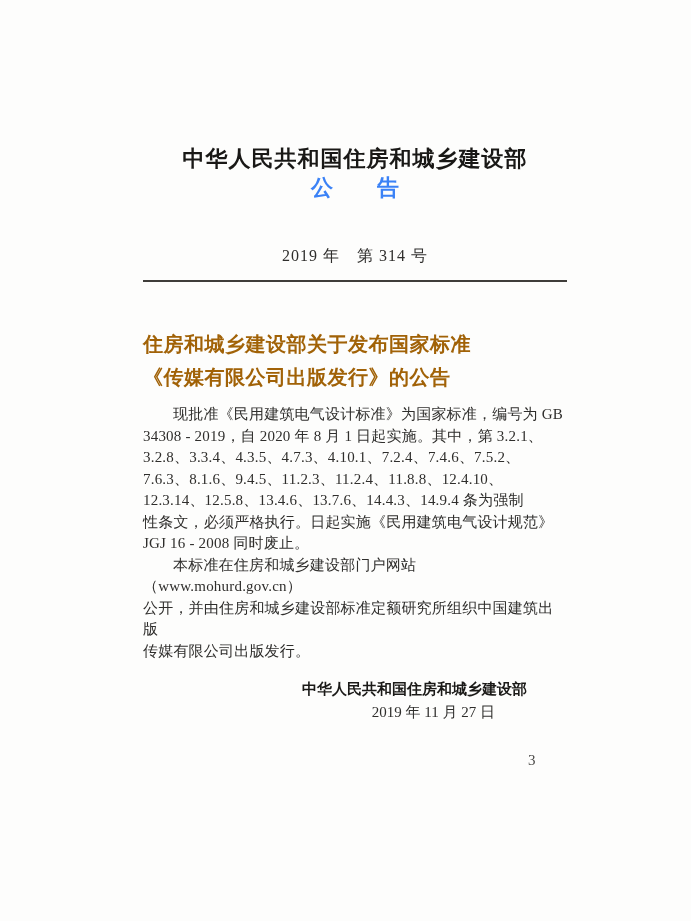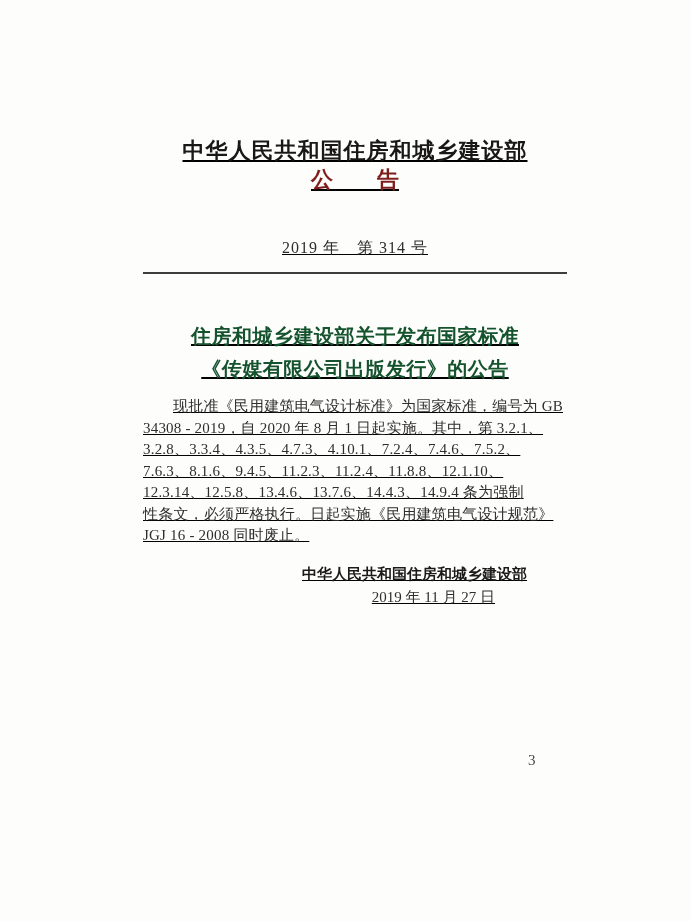--- a/index.html
+++ b/index.html
@@ -11,65 +11,63 @@
     position: relative;
     width: 691px;
     height: 921px;
     background: #fdfdfc;
     overflow: hidden;
     font-family: "Liberation Serif", serif;
   }
   .content {
     position: absolute;
     left: 143px;
-    top: 4px;
+    top: 12px;
     width: 424px;
-    text-decoration: underline;
   }
   .ministry-title {
     margin: 135px 0 0 0;
     font-family: "Liberation Sans", sans-serif;
     font-weight: bold;
     font-size: 22px;
     line-height: 24px;
     letter-spacing: 1px;
     text-align: center;
     color: #191816;
   }
   .announcement-word {
     margin-top: 4px;
     font-family: "Liberation Sans", sans-serif;
     font-weight: bold;
     font-size: 22px;
     line-height: 26px;
     text-align: center;
-    color: #7f1d1d;
+    color: #3b82f6;
   }
   .issue-number {
     margin-top: 46px;
     font-size: 16px;
     line-height: 18px;
     text-align: center;
     letter-spacing: 1px;
     color: #2f2e2c;
   }
   .header-rule {
     margin-top: 15px;
     height: 0;
     border-top: 2px solid #3f3d3a;
   }
   .doc-title {
     margin-top: 46px;
     font-family: "Liberation Sans", sans-serif;
     font-weight: bold;
     font-size: 20px;
     line-height: 33px;
-    text-align: center;
     letter-spacing: 0.5px;
-    color: #14532d;
+    color: #a16207;
   }
   .body-text {
     margin-top: 10px;
     font-size: 15px;
     line-height: 21.5px;
     letter-spacing: 0.2px;
     color: #2f2e2c;
   }
   .body-line {
     min-height: 21.5px;
@@ -121,24 +119,29 @@
     <div class="doc-title">
       <div>住房和城乡建设部关于发布国家标准</div>
       <div>《传媒有限公司出版发行》的公告</div>
     </div>
 
     <div class="body-text">
       <div class="paragraph">
         <div class="body-line indent">现批准《民用建筑电气设计标准》为国家标准，编号为 GB</div>
         <div class="body-line">34308 - 2019，自 2020 年 8 月 1 日起实施。其中，第 3.2.1、</div>
         <div class="body-line">3.2.8、3.3.4、4.3.5、4.7.3、4.10.1、7.2.4、7.4.6、7.5.2、</div>
-        <div class="body-line">7.6.3、8.1.6、9.4.5、11.2.3、11.2.4、11.8.8、12.1.10、</div>
+        <div class="body-line">7.6.3、8.1.6、9.4.5、11.2.3、11.2.4、11.8.8、12.4.10、</div>
         <div class="body-line">12.3.14、12.5.8、13.4.6、13.7.6、14.4.3、14.9.4 条为强制</div>
         <div class="body-line">性条文，必须严格执行。日起实施《民用建筑电气设计规范》</div>
         <div class="body-line">JGJ 16 - 2008 同时废止。</div>
+      </div>
+      <div class="paragraph">
+        <div class="body-line indent">本标准在住房和城乡建设部门户网站（www.mohurd.gov.cn）</div>
+        <div class="body-line">公开，并由住房和城乡建设部标准定额研究所组织中国建筑出版</div>
+        <div class="body-line">传媒有限公司出版发行。</div>
       </div>
     </div>
 
     <div class="signature-org">中华人民共和国住房和城乡建设部</div>
 
     <div class="signature-date">2019 年 11 月 27 日</div>
 
   </div>
 
   <div class="page-number">3</div>

